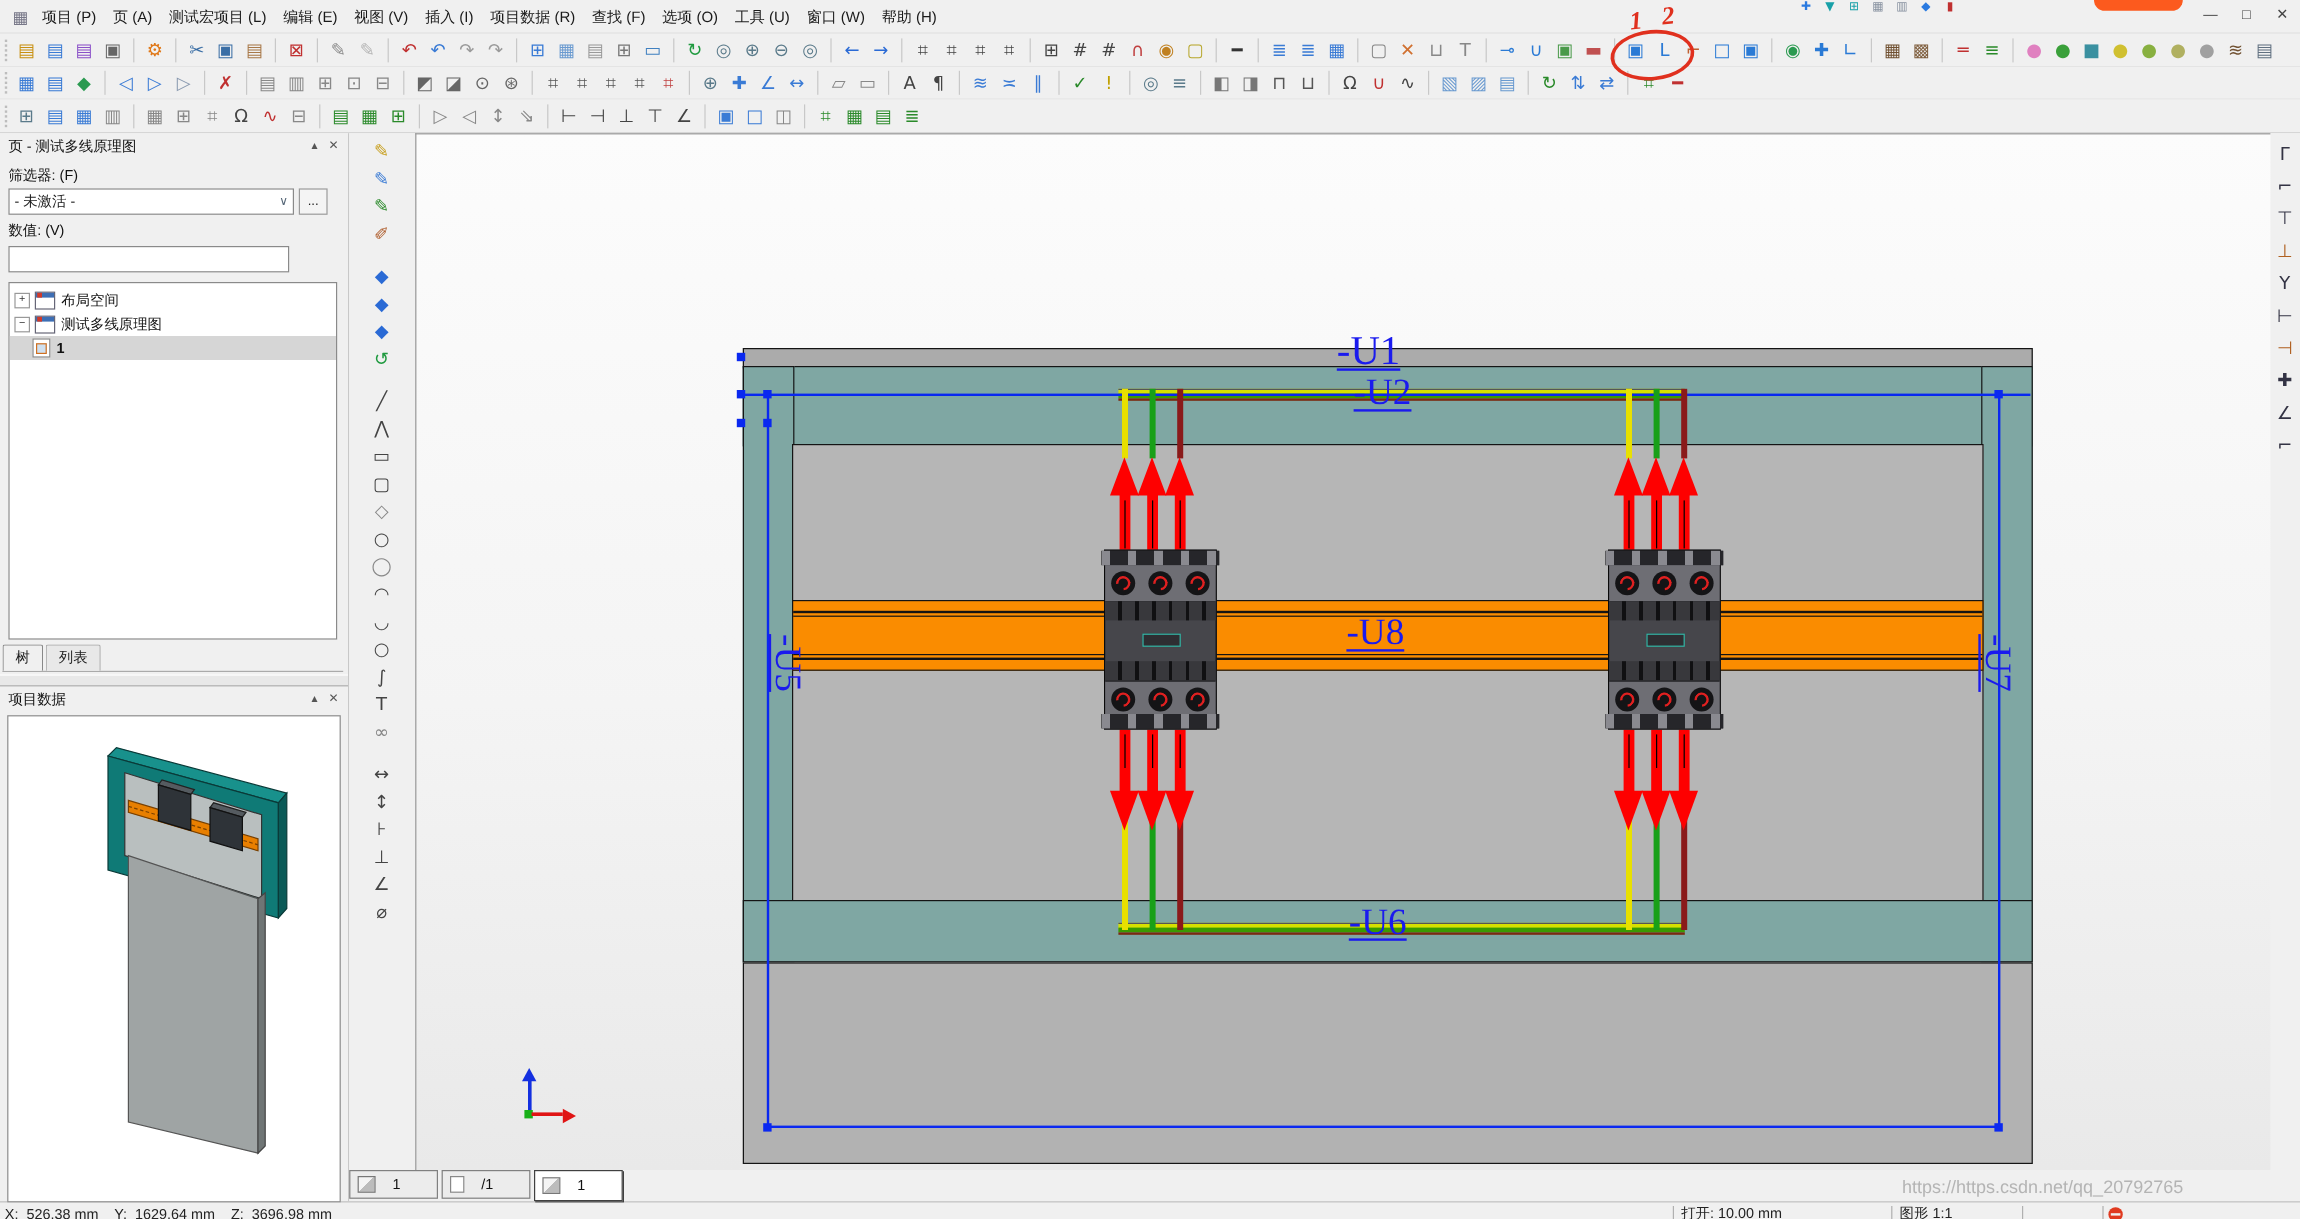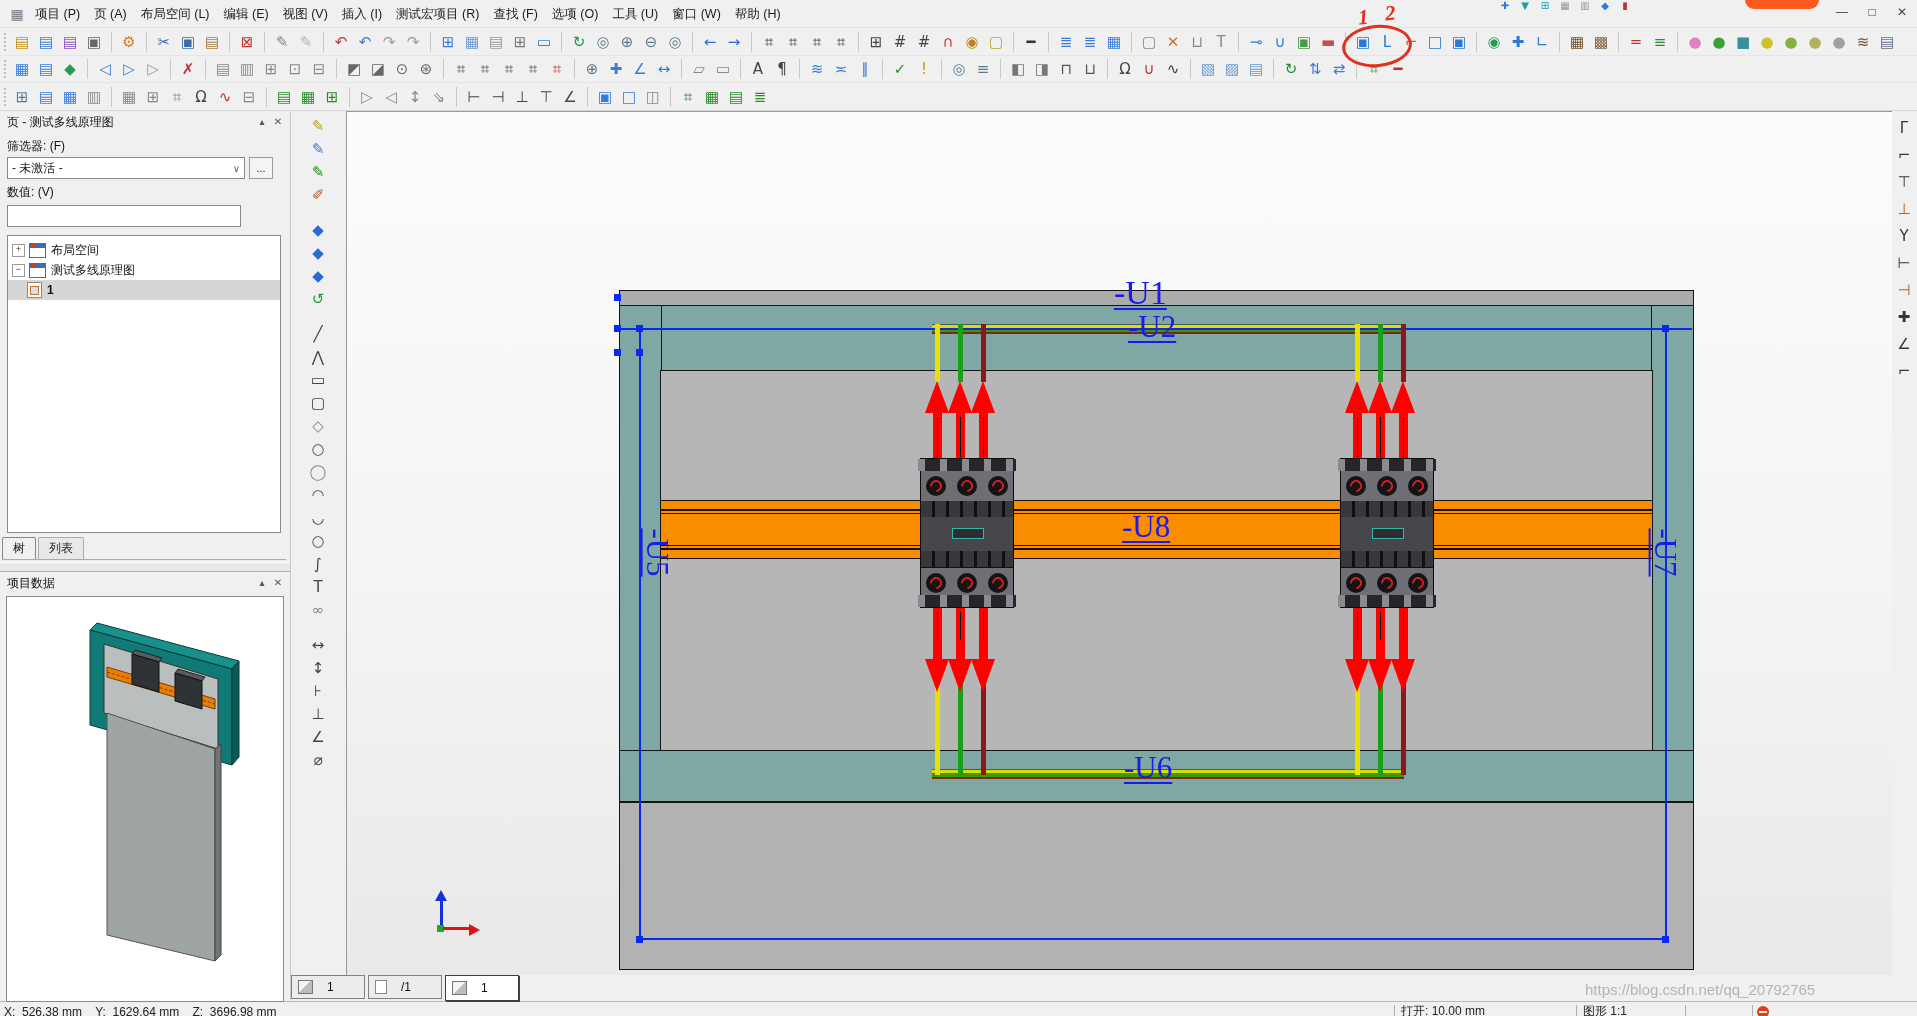--- a/index.html
+++ b/index.html
@@ -148,25 +148,25 @@
 </head>
 <body>
 
 <div id="app">
 
   <div class="menubar">
     <span class="appicon">▦</span>
     <div class="menus">
         <span class="mitem">项目 (P)</span>
         <span class="mitem">页 (A)</span>
-        <span class="mitem">布局空间 (L)</span>
+        <span class="mitem">测试宏项目 (L)</span>
         <span class="mitem">编辑 (E)</span>
         <span class="mitem">视图 (V)</span>
         <span class="mitem">插入 (I)</span>
-        <span class="mitem">测试宏项目 (R)</span>
+        <span class="mitem">项目数据 (R)</span>
         <span class="mitem">查找 (F)</span>
         <span class="mitem">选项 (O)</span>
         <span class="mitem">工具 (U)</span>
         <span class="mitem">窗口 (W)</span>
         <span class="mitem">帮助 (H)</span>
       </div>
     <div class="titleright">
       <div class="title-icons">
           <span class="ticon" style="color: rgb(42, 122, 224);">✚</span>
           <span class="ticon" style="color: rgb(24, 160, 168);">▼</span>
@@ -681,18 +681,18 @@
     <span class="st-div"></span>
     <span class="st-scale">图形 1:1</span>
     <span class="st-div"></span>
     <span class="st-empty"></span>
     <span class="st-div"></span>
     <span class="st-iconwrap">
         <span class="st-red"></span>
       </span>
   </div>
 
-  <div id="watermark">https://blog.csdn.net/qq_20792765</div>
+  <div id="watermark">https://https.csdn.net/qq_20792765</div>
 </div>
 
 <div class="annot" style="left: 1342px; top: 24.5px; width: 64px; height: 36px; border-color: rgb(224, 48, 30); transform: rotate(-5deg);"></div>
 <div class="annot-lab" style="left: 1358px; top: 4.5px;">1</div>
 <div class="annot-lab" style="left: 1385px; top: 0.5px;">2</div>
 
 </body></html>

